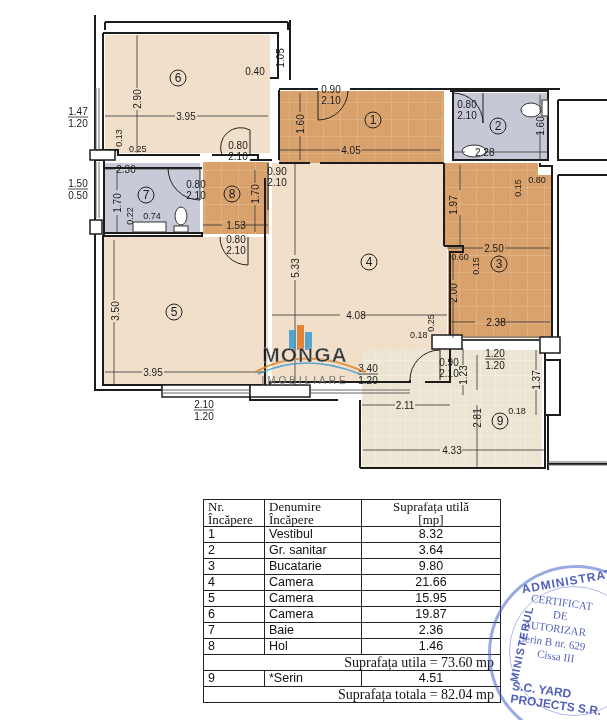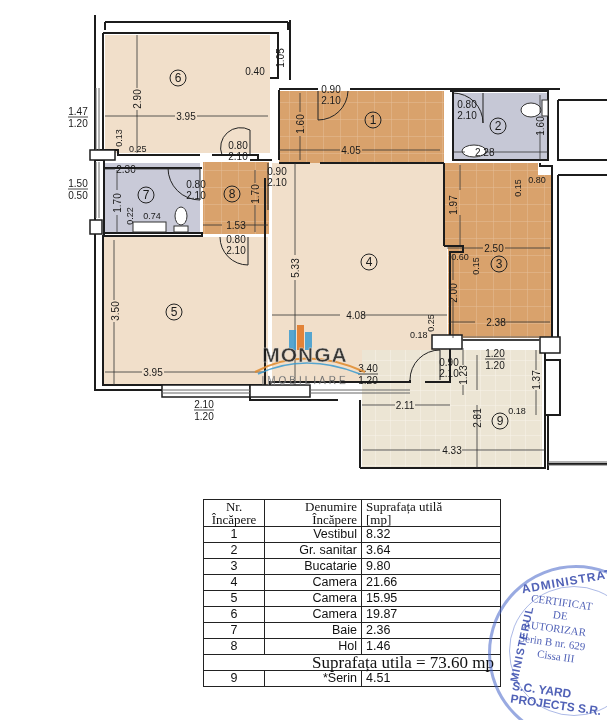--- a/index.html
+++ b/index.html
@@ -4,24 +4,24 @@
 <style>
   html, body { margin:0; padding:0; background:#ffffff; }
   body { width:607px; height:720px; position:relative; overflow:hidden; font-family:"Liberation Sans", sans-serif; }
   #plan { position:absolute; left:0; top:0; width:607px; height:490px; }
   #plan text { font-family:"Liberation Sans", sans-serif; fill:#1a1a1a; }
   .dim { font-size:10px; }
   .roomnum { font-size:12px; }
   .tbl { position:absolute; left:203px; top:499px; border-collapse:collapse; background:#fff; }
   .tbl td, .tbl th { border:1px solid #222; padding:0 4px; font-size:12.5px; line-height:15px; height:15px; color:#111; }
   .tbl th { font-family:"Liberation Serif", serif; font-weight:normal; font-size:13px; line-height:13px; text-align:center; vertical-align:top; }
-  .tbl .c1 { width:52px; text-align:center; }
-  .tbl .c2 { width:88px; text-align:right; }
-  .tbl .c3 { width:130px; text-align:left; }
-  .tbl .sum { font-family:"Liberation Serif", serif; font-size:17px; text-align:right; padding-right:6px; }
+  .tbl .c1 { width:52px; text-align:left; }
+  .tbl .c2 { width:88px; text-align:left; }
+  .tbl .c3 { width:130px; text-align:center; }
+  .tbl .sum { font-family:"Liberation Serif", serif; font-size:14px; text-align:right; padding-right:6px; }
   .stamp { position:absolute; left:488px; top:565px; width:170px; height:170px; border-radius:50%; border:3px solid rgba(70,100,200,0.55); color:rgba(50,70,170,0.85); }
   .stamp .inner { position:absolute; left:18px; top:18px; width:128px; height:128px; border-radius:50%; border:1.5px solid rgba(70,100,200,0.45); }
   .stamp-text { position:absolute; font-family:"Liberation Serif", serif; font-size:11px; line-height:12px; text-align:center; transform:rotate(8deg); }
   .stamp-arc { position:absolute; left:30px; top:6px; font-family:"Liberation Sans", sans-serif; font-weight:bold; font-size:12px; transform:rotate(-10deg); letter-spacing:1px; }
   .stamp-side { position:absolute; left:-8px; top:70px; font-family:"Liberation Sans", sans-serif; font-weight:bold; font-size:11px; transform:rotate(-78deg); letter-spacing:1px; }
   .stamp-co { position:absolute; left:20px; top:118px; font-family:"Liberation Sans", sans-serif; font-weight:bold; font-size:12px; line-height:13px; transform:rotate(8deg); }
 </style>
 </head>
 <body>
 
@@ -306,20 +306,23 @@
         <td class="c3">1.46</td>
       </tr>
   <tr>
         <td colspan="3" class="sum">Suprafața utila = 73.60 mp</td>
       </tr>
   <tr>
         <td class="c1">9</td>
         <td class="c2">*Serin</td>
         <td class="c3">4.51</td>
       </tr>
+  <tr>
+        <td colspan="3" class="sum">Suprafața totala = 82.04 mp</td>
+      </tr>
 </tbody>
   </table>
 
 <div class="stamp">
   <div class="inner"></div>
   <div class="stamp-arc">ADMINISTRATI</div>
   <div class="stamp-side">MINISTERUL</div>
   <div class="stamp-text" style="left:40px;top:28px;">CERTIFICAT</div>
   <div class="stamp-text" style="left:62px;top:41px;">DE</div>
   <div class="stamp-text" style="left:32px;top:54px;">AUTORIZAR</div>

